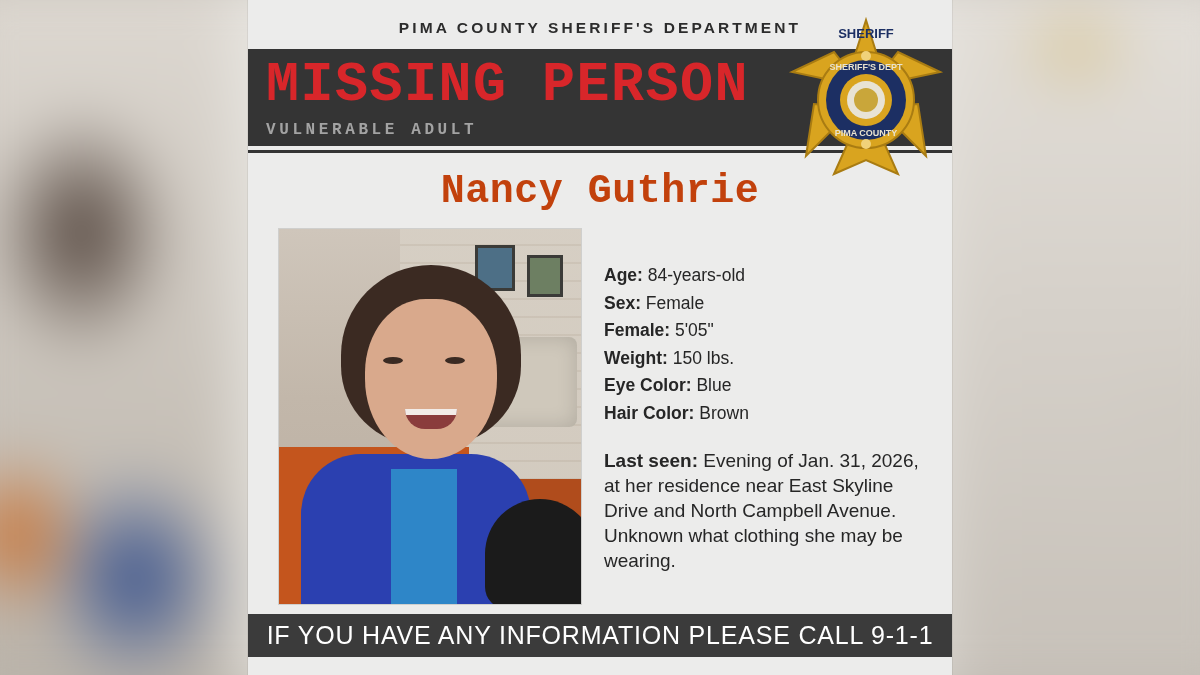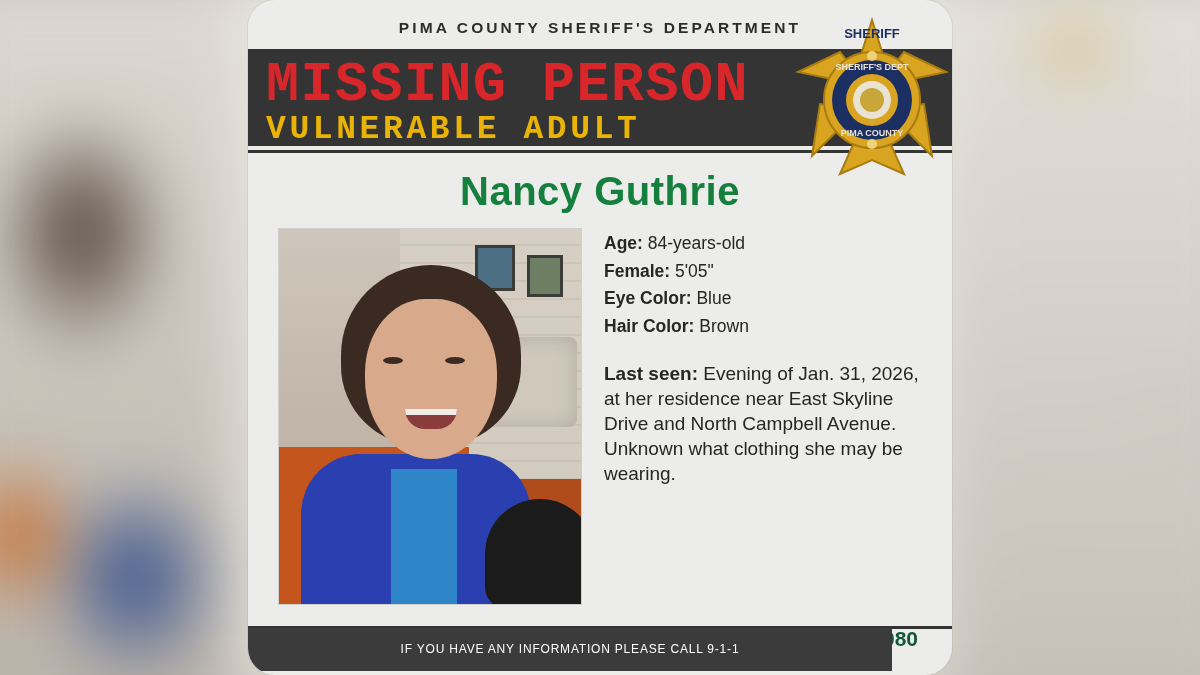--- a/index.html
+++ b/index.html
@@ -51,21 +51,20 @@
   
   #flyer {
     position: absolute;
     left: 248px;
     top: 0;
     width: 704px;
     height: 675px;
     background: #ececeb;
     box-shadow: 0 0 0 1px rgba(0,0,0,0.06);
     overflow: hidden;
-    border-radius: 27px;
   }
 
   .dept-line {
     text-align: center;
     font-size: 15.5px;
     letter-spacing: 3.1px;
     font-weight: 700;
     color: #2c2c2c;
     padding: 19px 0 12px 0;
     white-space: nowrap;
@@ -86,59 +85,60 @@
   .missing {
     font-size: 55px;
     font-weight: 800;
     color: #d8262a;
     letter-spacing: 1.5px;
     line-height: 58px;
     margin: 0;
     white-space: nowrap;
   }
   .vuln {
-    font-size: 33px;
-    font-weight: 700;
-    color: #eab308;
+    font-size: 16px;
+    font-weight: 700;
+    color: #a3a3a3;
     letter-spacing: 3.6px;
     line-height: 30px;
     margin: 0;
     white-space: nowrap;
   }
 
   .rule {
     width: 100%;
     height: 3px;
     background: #343434;
     margin-top: 4px;
   }
 
   .badge-wrap {
     position: absolute;
-    right: 0;
+    right: 6px;
     top: 14px;
     width: 160px;
     height: 165px;
     z-index: 5;
   }
 
   .name {
     text-align: center;
-    font-family: Liberation Sans, sans-serif;
+    font-family: Liberation Mono, monospace;
     font-size: 40px;
     font-weight: 700;
-    color: #15803d;
+    color: #c2410c;
     margin: 16px 0 0 0;
     letter-spacing: 0.5px;
   }
 
   .body-row {
     display: flex;
     padding: 14px 26px 0 30px;
     gap: 22px;
+    align-items: center;
   }
 
   .photo {
     width: 302px;
     height: 375px;
     flex: 0 0 302px;
     border: 1px solid #cfcfcd;
     position: relative;
     overflow: hidden;
     background: #7a6a5d;
@@ -240,27 +240,27 @@
   }
 
   .bottom-rule {
     position: absolute;
     left: 0; bottom: 46px;
     width: 704px; height: 3px;
     background: #343434;
   }
   .footer {
     position: absolute;
-    left: 0; bottom: 4px;
-    width: 644px;
+    left: 0; bottom: 18px;
+    width: 704px;
     height: 43px;
     background: #3b3b3b;
     color: #ffffff;
     text-align: center;
-    font-size: 12px;
+    font-size: 25px;
     letter-spacing: 0.8px;
     line-height: 43px;
     white-space: nowrap;
   }
 </style>
 </head>
 <body>
 
 <div id="stage">
 
@@ -329,22 +329,30 @@
         <div class="ph-dark"></div>
       </div>
 
       <div class="details">
 
         <div class="detail-line">
           <b>Age:</b>
           <span>84-years-old</span>
         </div>
         <div class="detail-line">
+          <b>Sex:</b>
+          <span>Female</span>
+        </div>
+        <div class="detail-line">
           <b>Female:</b>
           <span>5'05"</span>
+        </div>
+        <div class="detail-line">
+          <b>Weight:</b>
+          <span>150 lbs.</span>
         </div>
         <div class="detail-line">
           <b>Eye Color:</b>
           <span>Blue</span>
         </div>
         <div class="detail-line">
           <b>Hair Color:</b>
           <span>Brown</span>
         </div>
 

